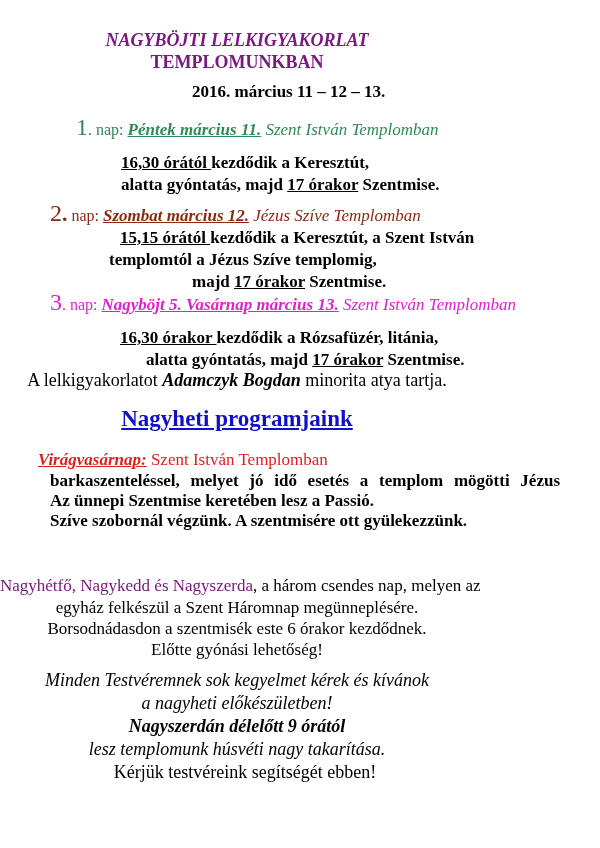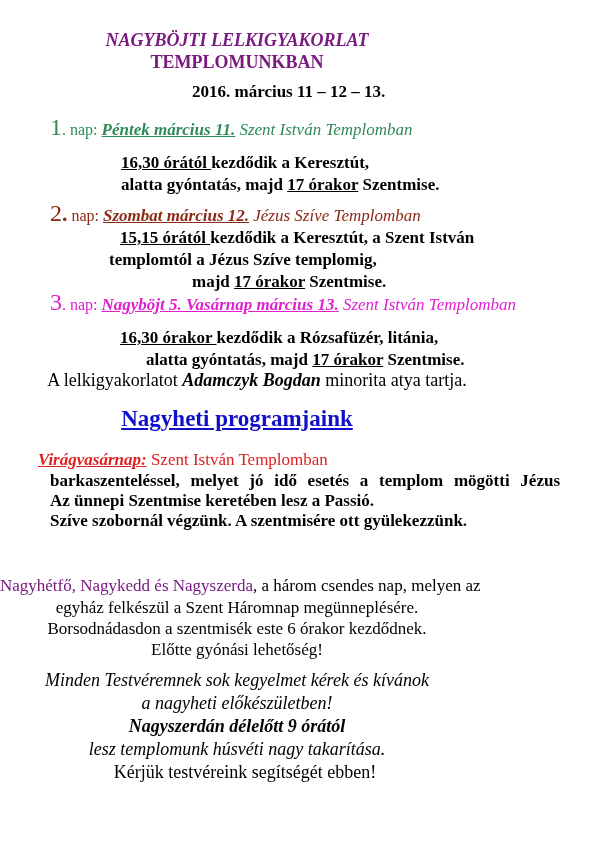--- a/index.html
+++ b/index.html
@@ -10,21 +10,21 @@
   .title { color: #7a1a80; font-weight: bold; font-size: 18px; }
   .title.i { font-style: italic; }
   .date { font-weight: bold; font-size: 17px; }
   .dayhead { font-size: 17px; }
   .num { font-size: 24px; }
   .nap { font-size: 16px; }
   .u { text-decoration: underline; }
   .bi { font-weight: bold; font-style: italic; }
   .it { font-style: italic; }
   .body-b { font-weight: bold; font-size: 17px; margin-top: 12px; }
-  .green { color: #2e8b57; }
+  .green { color: #2e8b57; margin-left: 26px; }
   .brown { color: #8b2a14; }
   .magenta { color: #e020d0; }
   .red { color: #dd1f1f; }
   .purple { color: #7a1a80; }
   .blue { color: #1010cc; }
   .para { font-weight: bold; font-size: 17px; text-align: justify; }
   .plain { font-size: 17px; }
   .closing { font-size: 18px; }
 </style>
 </head>
@@ -60,21 +60,21 @@
 <div class="abs dayhead magenta" style="top:289px; left:50px;">
   <span class="num">3</span><span class="nap">.</span><span class="nap"> nap: </span><span class="bi u">Nagyböjt 5. Vasárnap  március 13.</span><span class="it">  Szent István Templomban</span>
 </div>
 <div class="abs body-b" style="top:316px; left:120px;">
   <span class="u">16,30 órakor </span><span>kezdődik a Rózsafüzér, litánia,</span>
 </div>
 <div class="abs body-b" style="top:338px; left:146px;">
   <span>alatta  gyóntatás, majd </span><span class="u">17 órakor</span><span>  Szentmise.</span>
 </div>
 
-<div class="abs center" style="top:370px; font-size:18px;padding-left:20px;">
+<div class="abs center" style="top:370px; font-size:18px;">
   <span>A lelkigyakorlatot </span><span class="bi">Adamczyk Bogdan</span><span> minorita atya tartja.</span>
 </div>
 
 <div class="abs center blue u" style="top:406px; font-size:23px; font-weight:bold;">Nagyheti programjaink</div>
 
 <div class="abs" style="top:450px; left:38px; font-size:17px;">
   <span class="bi u red">Virágvasárnap:</span><span class="red"> Szent István Templomban</span>
 </div>
 <div class="abs para" style="top:471px; left:50px; width:510px; white-space:normal;">
   <div style="text-align:justify; text-align-last:justify;">barkaszenteléssel, melyet jó idő esetés a templom mögötti Jézus</div>

